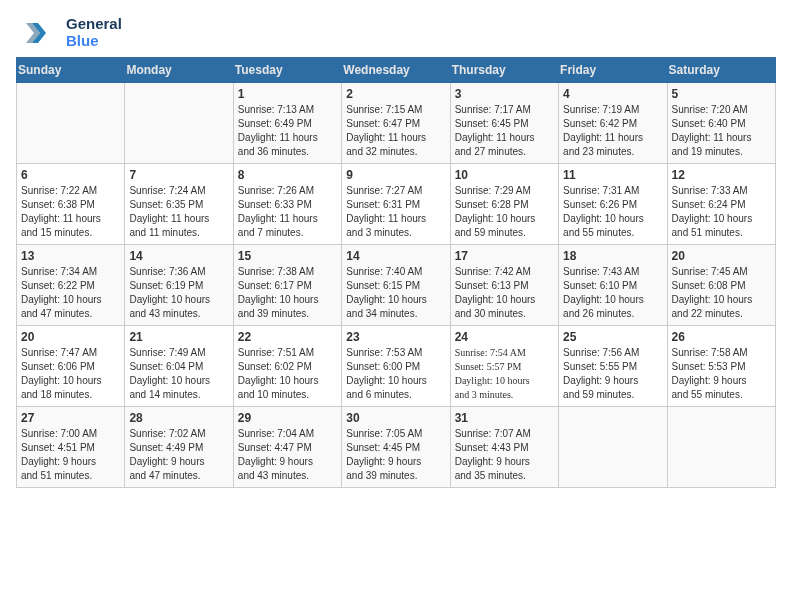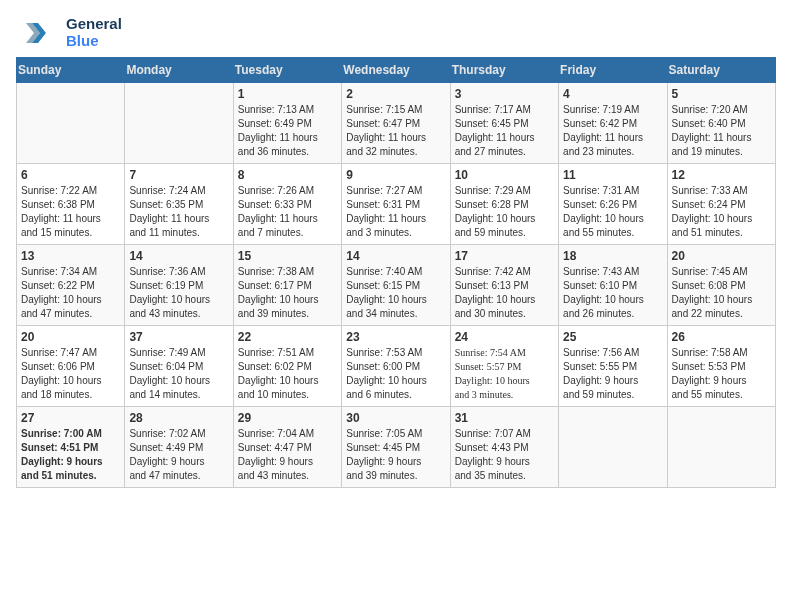--- a/index.html
+++ b/index.html
@@ -247,21 +247,21 @@
       </tr>
       <tr>
         <td>
           <span class="day-num">20</span>
           <div class="cell-data" style="white-space: pre-line;">Sunrise: 7:47 AM
 Sunset: 6:06 PM
 Daylight: 10 hours
 and 18 minutes.</div>
         </td>
         <td>
-          <span class="day-num">37</span>
+          <span class="day-num">21</span>
           <div class="cell-data" style="white-space: pre-line;">Sunrise: 7:49 AM
 Sunset: 6:04 PM
 Daylight: 10 hours
 and 14 minutes.</div>
         </td>
         <td>
           <span class="day-num">22</span>
           <div class="cell-data" style="white-space: pre-line;">Sunrise: 7:51 AM
 Sunset: 6:02 PM
 Daylight: 10 hours
@@ -292,21 +292,21 @@
           <span class="day-num">26</span>
           <div class="cell-data" style="white-space: pre-line;">Sunrise: 7:58 AM
 Sunset: 5:53 PM
 Daylight: 9 hours
 and 55 minutes.</div>
         </td>
       </tr>
       <tr>
         <td>
           <span class="day-num">27</span>
-          <div class="cell-data" style="white-space: pre-line; font-weight: bold;">Sunrise: 7:00 AM
+          <div class="cell-data" style="white-space: pre-line;">Sunrise: 7:00 AM
 Sunset: 4:51 PM
 Daylight: 9 hours
 and 51 minutes.</div>
         </td>
         <td>
           <span class="day-num">28</span>
           <div class="cell-data" style="white-space: pre-line;">Sunrise: 7:02 AM
 Sunset: 4:49 PM
 Daylight: 9 hours
 and 47 minutes.</div>

